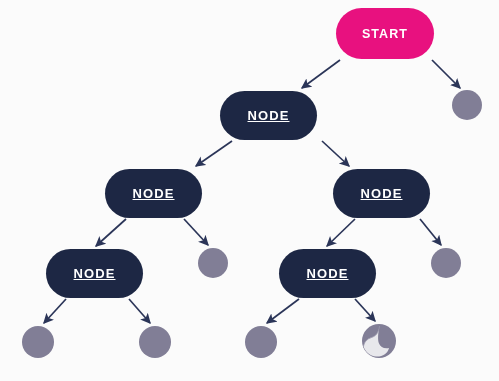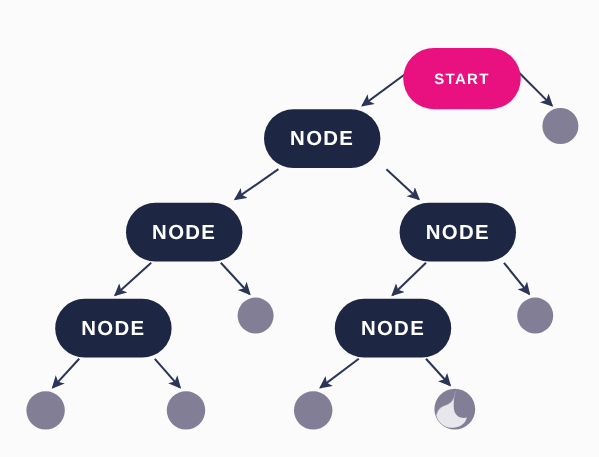--- a/index.html
+++ b/index.html
@@ -35,25 +35,25 @@
     border-radius: 26px;
     letter-spacing: 1.1px;
     font-weight: bold;
     color: #ffffff;
     z-index: 3;
     user-select: none;
   }
   .node-start {
     background: #e8117f;
     font-size: 12.5px;
-    margin-top: 32px;
   }
   .node-regular {
     background: #1d2744;
-    font-size: 17px;
+    font-size: 13px;
+    text-decoration: underline;
   }
   .leaf-circle {
     position: absolute;
     border-radius: 50%;
     background: #817e96;
     z-index: 3;
   }
   .leaf-circle.special {
     overflow: hidden;
   }

